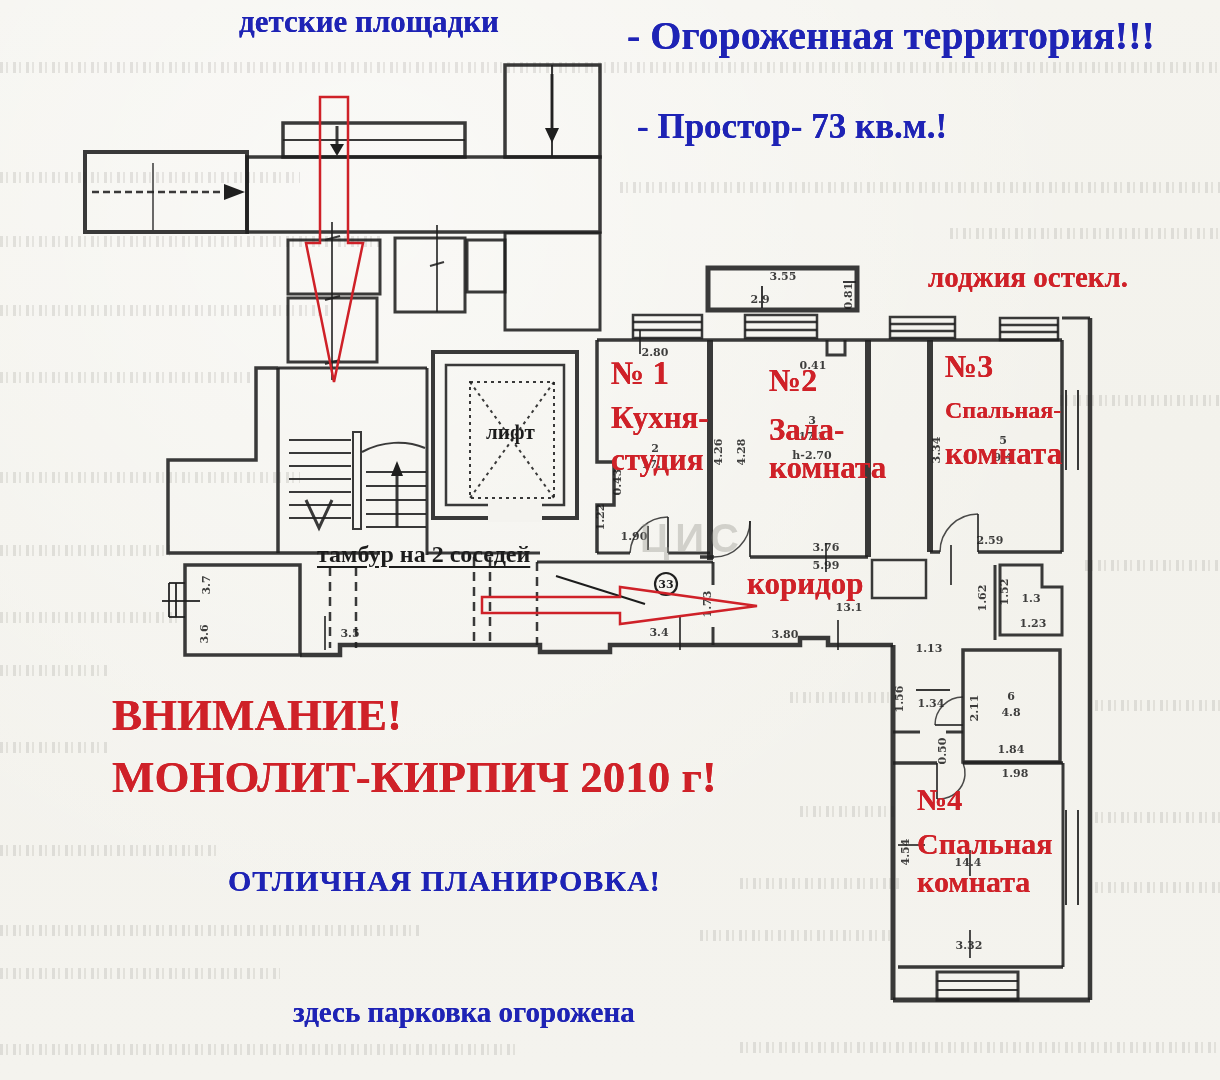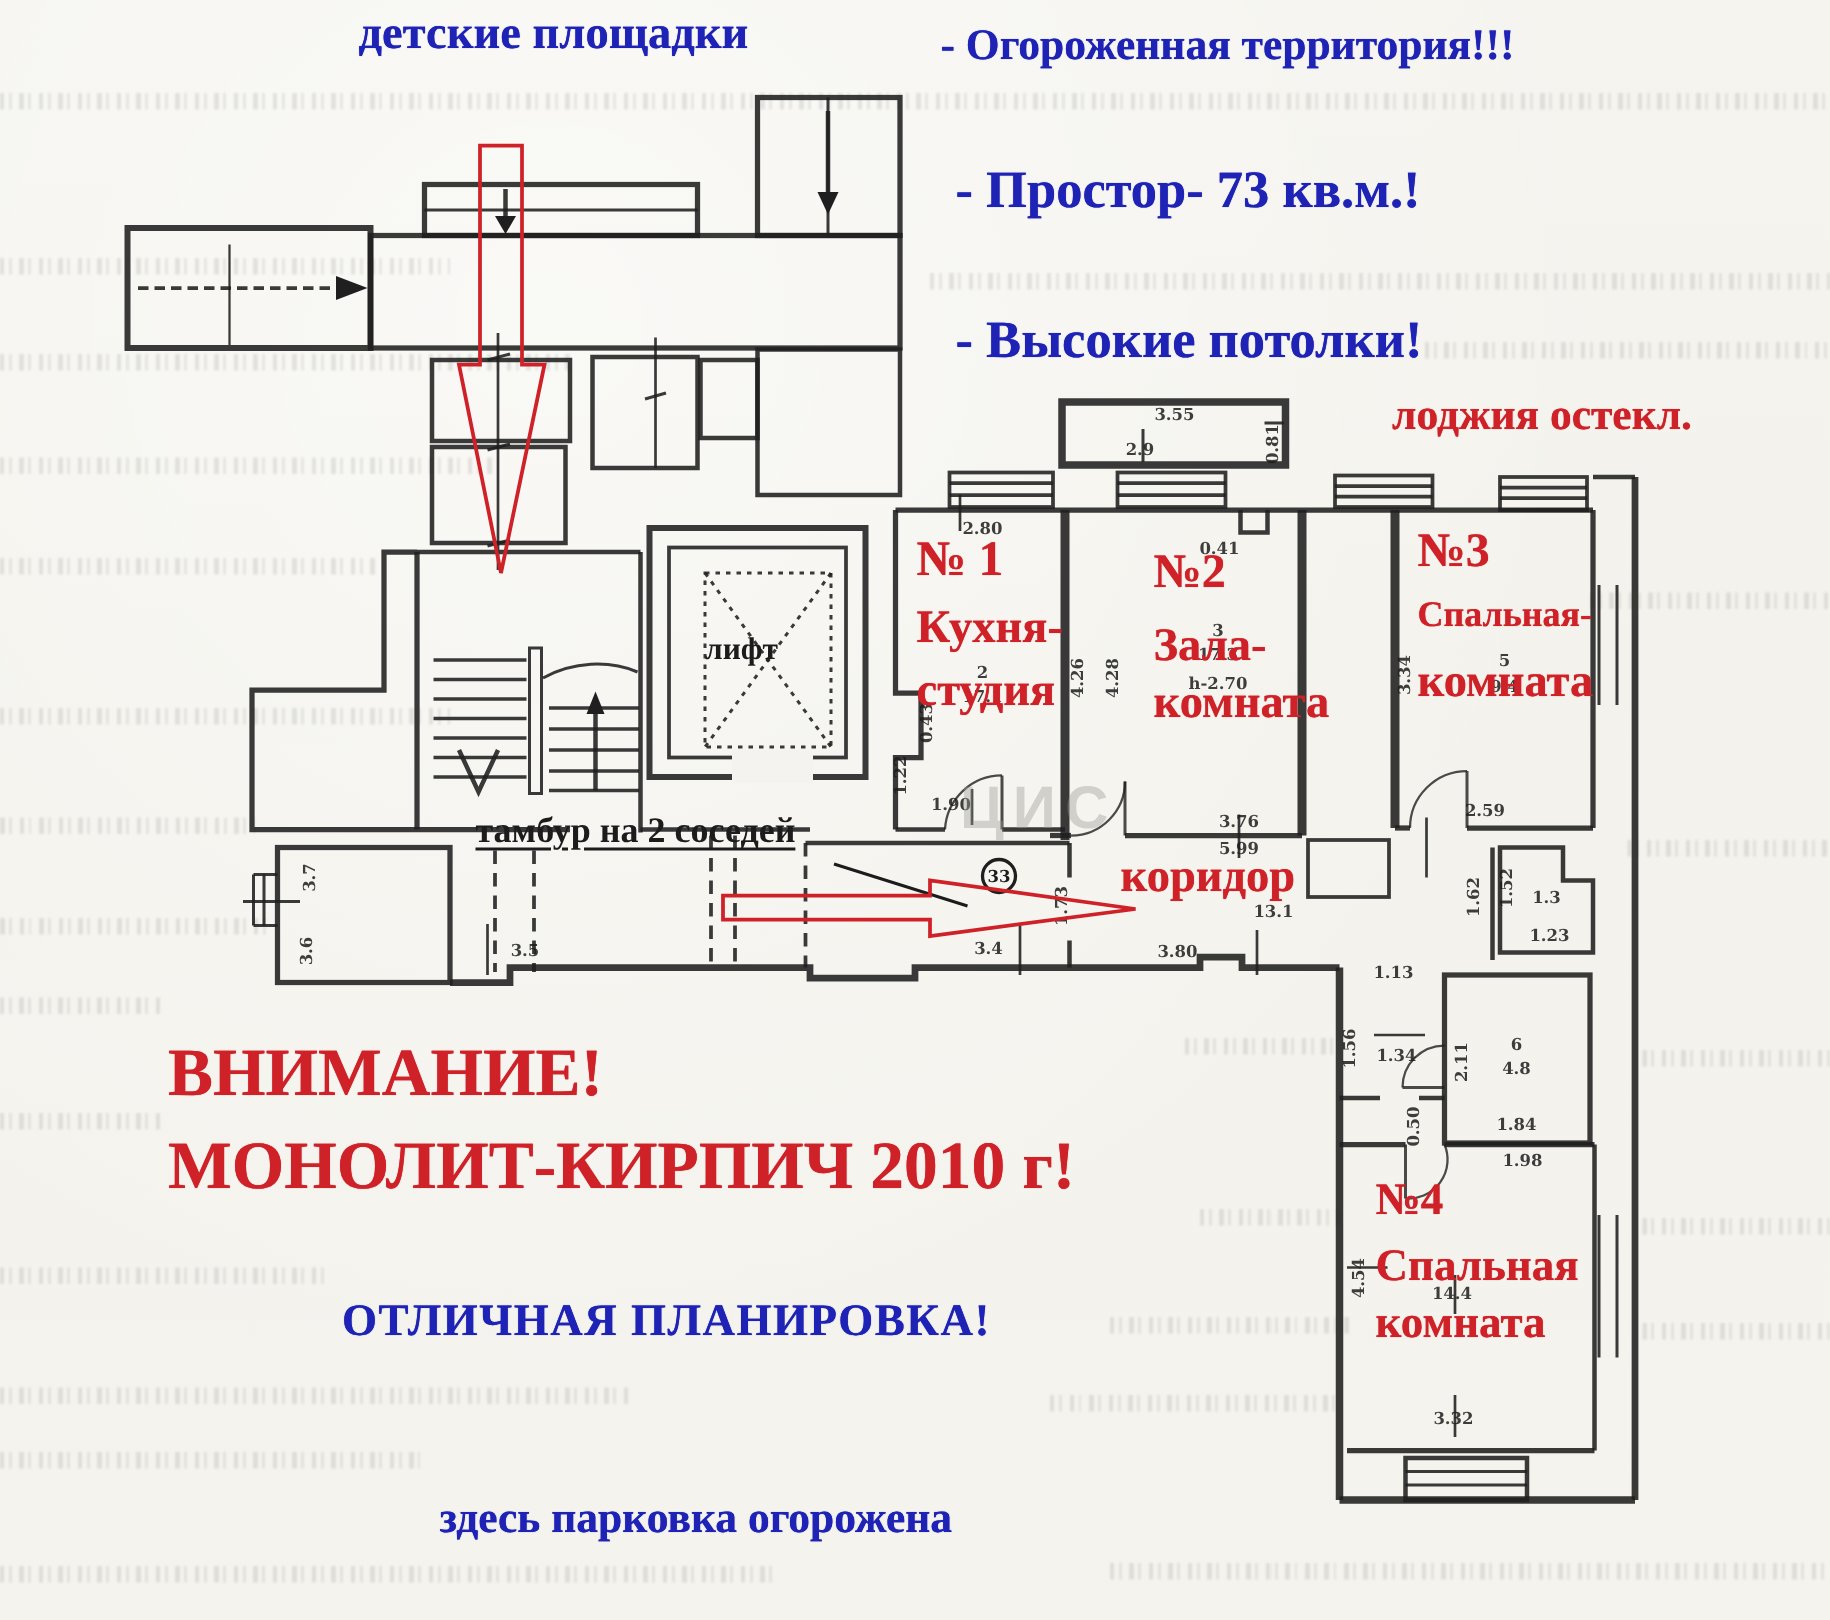--- a/index.html
+++ b/index.html
@@ -290,23 +290,22 @@
 
     <text x="640" y="552" font-family="Liberation Sans, sans-serif" font-size="40" font-weight="bold" fill="#9a9a93" fill-opacity="0.4" letter-spacing="6">ЦИС</text>
 
     <g stroke="#cf2128" stroke-width="2.5" fill="none">
       <path d="M320,97 L348,97 L348,243 L363,243 L334,382 L306,243 L320,243 Z"></path>
       <path d="M482,597 L620,597 L620,587 L757,606 L620,624 L620,613 L482,613 Z"></path>
     </g>
   </svg>
 
   <div class="ann blue" style="left:239px;top:6px;font-size:31px;">детские площадки</div>
-  <div class="ann blue" style="left:627px;top:15px;font-size:29px;">- Огороженная территория!!!</div>
+  <div class="ann blue" style="left:627px;top:15px;font-size:40px;">- Огороженная территория!!!</div>
   <div class="ann blue" style="left:637px;top:109px;font-size:35px;">- Простор- 73 кв.м.!</div>
-  <div class="ann blue" style="left:637px;top:209px;font-size:35px;">- Высокие потолки!</div>
   <div class="ann blue" style="left:228px;top:865px;font-size:30px;letter-spacing:1px;">ОТЛИЧНАЯ ПЛАНИРОВКА!</div>
   <div class="ann blue" style="left:293px;top:997px;font-size:29px;">здесь парковка огорожена</div>
 
   <div class="ann red" style="left:928px;top:262px;font-size:29px;">лоджия остекл.</div>
   <div class="ann red" style="left:747px;top:568px;font-size:31px;">коридор</div>
   <div class="ann red" style="left:112px;top:692px;font-size:45px;">ВНИМАНИЕ!</div>
   <div class="ann red" style="left:112px;top:754px;font-size:45px;">МОНОЛИТ-КИРПИЧ 2010 г!</div>
 
   <div class="ann red" style="left:611px;top:356px;font-size:33px;">№ 1</div>
   <div class="ann red" style="left:611px;top:402px;font-size:31px;">Кухня-</div>
@@ -317,16 +316,16 @@
   <div class="ann red" style="left:769px;top:452px;font-size:31px;">комната</div>
 
   <div class="ann red" style="left:945px;top:350px;font-size:32px;">№3</div>
   <div class="ann red" style="left:945px;top:398px;font-size:24px;">Спальная-</div>
   <div class="ann red" style="left:945px;top:438px;font-size:31px;">комната</div>
 
   <div class="ann red" style="left:917px;top:784px;font-size:30px;">№4</div>
   <div class="ann red" style="left:917px;top:828px;font-size:30px;">Спальная</div>
   <div class="ann red" style="left:917px;top:866px;font-size:30px;">комната</div>
 
-  <div class="ann black" style="left:470px;top:421px;font-size:21px;">лифт</div>
+  <div class="ann black" style="left:486px;top:421px;font-size:21px;">лифт</div>
   <div class="ann black underline" style="left:317px;top:542px;font-size:24px;">тамбур на 2 соседей</div>
 
 </div>
 
 </body></html>

